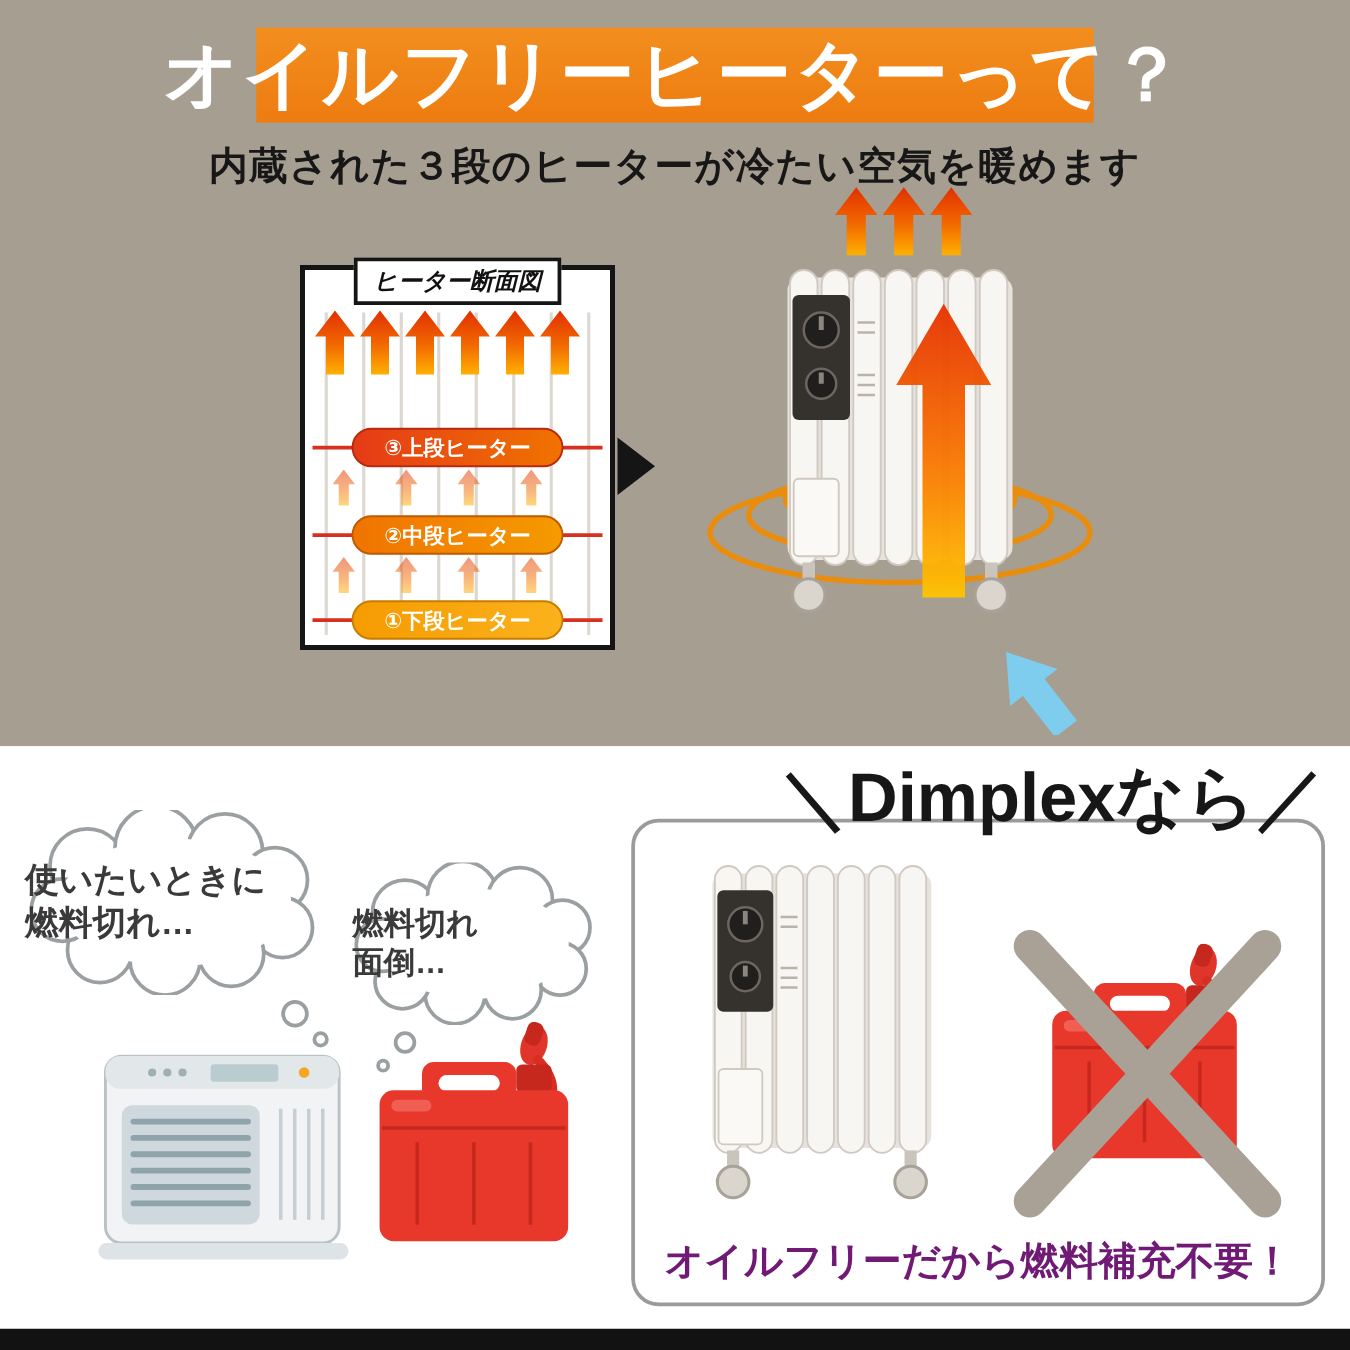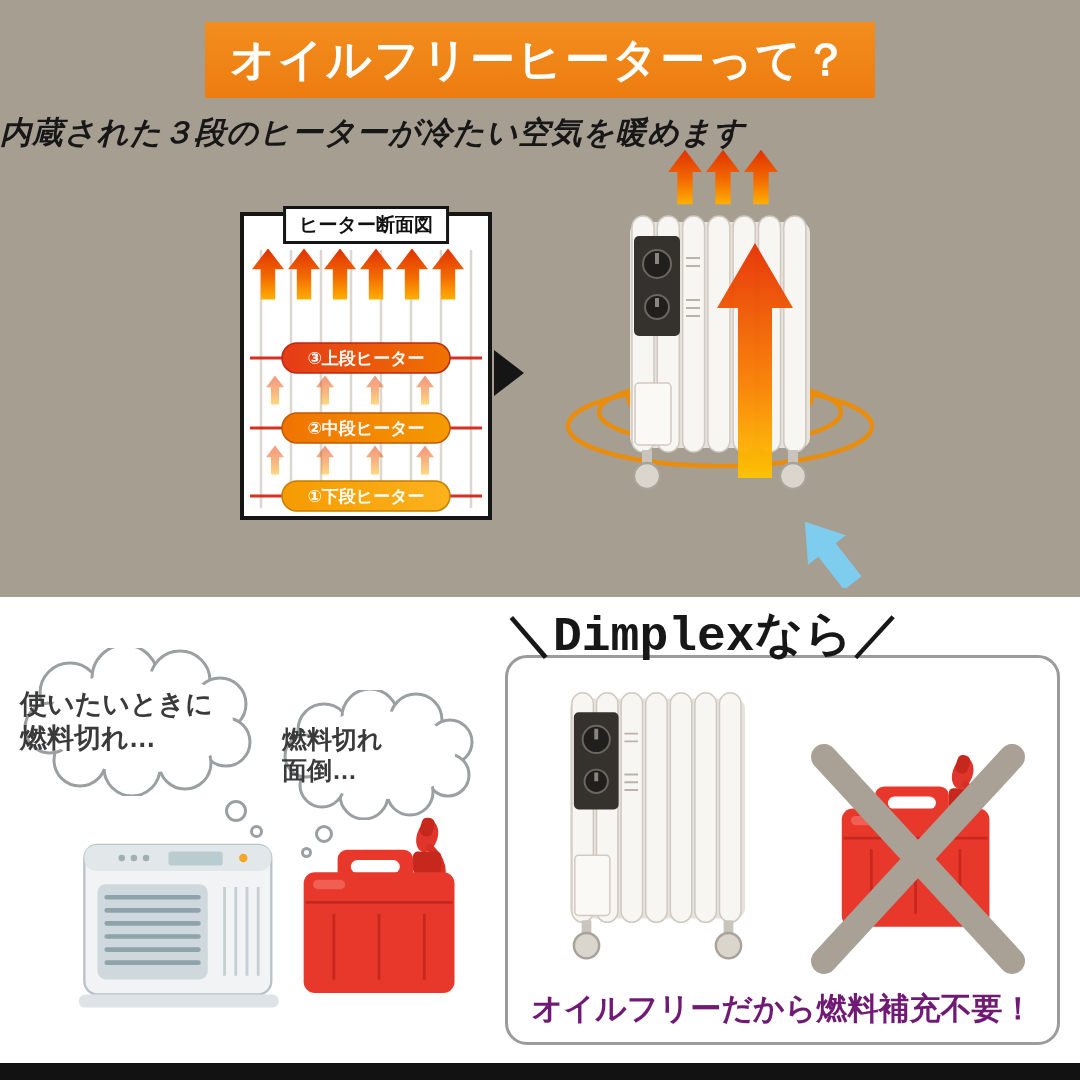--- a/index.html
+++ b/index.html
@@ -4,30 +4,30 @@
 <style>
   * { margin:0; padding:0; box-sizing:border-box; }
   html,body { background:#fff; }
   body { font-family:"Liberation Sans","DejaVu Sans",sans-serif; }
   .canvas { position:relative; width:1080px; height:1080px; background:#ffffff; overflow:hidden; }
 
   
   .top-section { position:absolute; left:0; top:0; width:1080px; height:597px; background:#a79e92; }
   .banner { position:absolute; left:205px; top:22px; width:670px; height:76px;
             background:linear-gradient(180deg,#f28e1e,#ee7c10); display:flex; align-items:center; justify-content:center; }
-  .banner-text { color:#ffffff; font-size:45px; font-weight:bold; letter-spacing:2px; white-space:nowrap; }
-  .subtitle { position:absolute; left:0; top:112px; width:1080px; 
-              font-size:31px; font-weight:bold; color:#171717; letter-spacing:1px; white-space:nowrap;font-style:italic; }
+  .banner-text { color:#ffffff; font-size:60px; font-weight:bold; letter-spacing:2px; white-space:nowrap; }
+  .subtitle { position:absolute; left:0; top:112px; width:1080px; text-align:center;
+              font-size:31px; font-weight:bold; color:#171717; letter-spacing:1px; white-space:nowrap; }
 
   .diagram-card { position:absolute; left:240px; top:212px; width:252px; height:308px;
                   background:#ffffff; border:4px solid #151515; }
   .diagram-card svg { position:absolute; left:0; top:0; width:100%; height:100%; }
   .diagram-title { position:absolute; left:50%; top:-10px; transform:translateX(-50%);
                    background:#ffffff; border:3px solid #151515; padding:3px 13px;
-                   font-size:19px; font-weight:bold; color:#111; white-space:nowrap; z-index:3; }
+                   font-size:19px; font-weight:bold; color:#111; white-space:nowrap; z-index:3;font-style:italic; }
   .pointer-triangle { position:absolute; left:494px; top:350px; width:0; height:0;
                       border-left:30px solid #151515; border-top:23px solid transparent; border-bottom:23px solid transparent; }
 
   .heater-scene { position:absolute; left:540px; top:148px; width:420px; height:440px; }
 
   
   .bottom-section { position:absolute; left:0; top:597px; width:1080px; height:483px; background:#ffffff; }
 
   .bubble { position:absolute; }
   .bubble svg { position:absolute; left:0; top:0; width:100%; height:100%; }
@@ -38,22 +38,22 @@
   .bubble1 .bubble-text { font-size:27px; }
   .bubble2 { left:282px; top:93px; width:200px; height:130px; }
   .bubble2 .bubble-text { font-size:25px; }
   .tail-dot { position:absolute; background:#fff; border:3px solid #9aa0a2; border-radius:50%; }
 
   .fan-heater { position:absolute; left:75px; top:218px; width:215px; height:200px; }
   .tank-left  { position:absolute; left:298px; top:215px; width:165px; height:195px; }
 
   .dimplex-card { position:absolute; left:505px; top:58px; width:555px; height:390px;
                   border:3px solid #9b9b9b; border-radius:22px; background:#fff; }
-  .dimplex-title { position:absolute; left:505px; top:5px; width:555px; text-align:left;
-                   font-size:48px; font-weight:bold; color:#171717; background:transparent; z-index:2; white-space:nowrap;font-family:Liberation Mono, monospace; }
+  .dimplex-title { position:absolute; left:505px; top:5px; width:555px; text-align:right;
+                   font-size:55px; font-weight:bold; color:#171717; background:transparent; z-index:2; white-space:nowrap; }
   .card-heater { position:absolute; left:560px; top:88px; width:195px; height:282px; }
   .tank-cross  { position:absolute; left:808px; top:140px; width:220px; height:240px; }
   .card-caption { position:absolute; left:515px; top:391px; width:535px; text-align:center;
                   font-size:31px; font-weight:bold; color:#701a75; white-space:nowrap; }
 
   .bottom-bar { position:absolute; left:0; bottom:0; width:1080px; height:17px; background:#121212; }
 </style>
 </head>
 <body>
 

